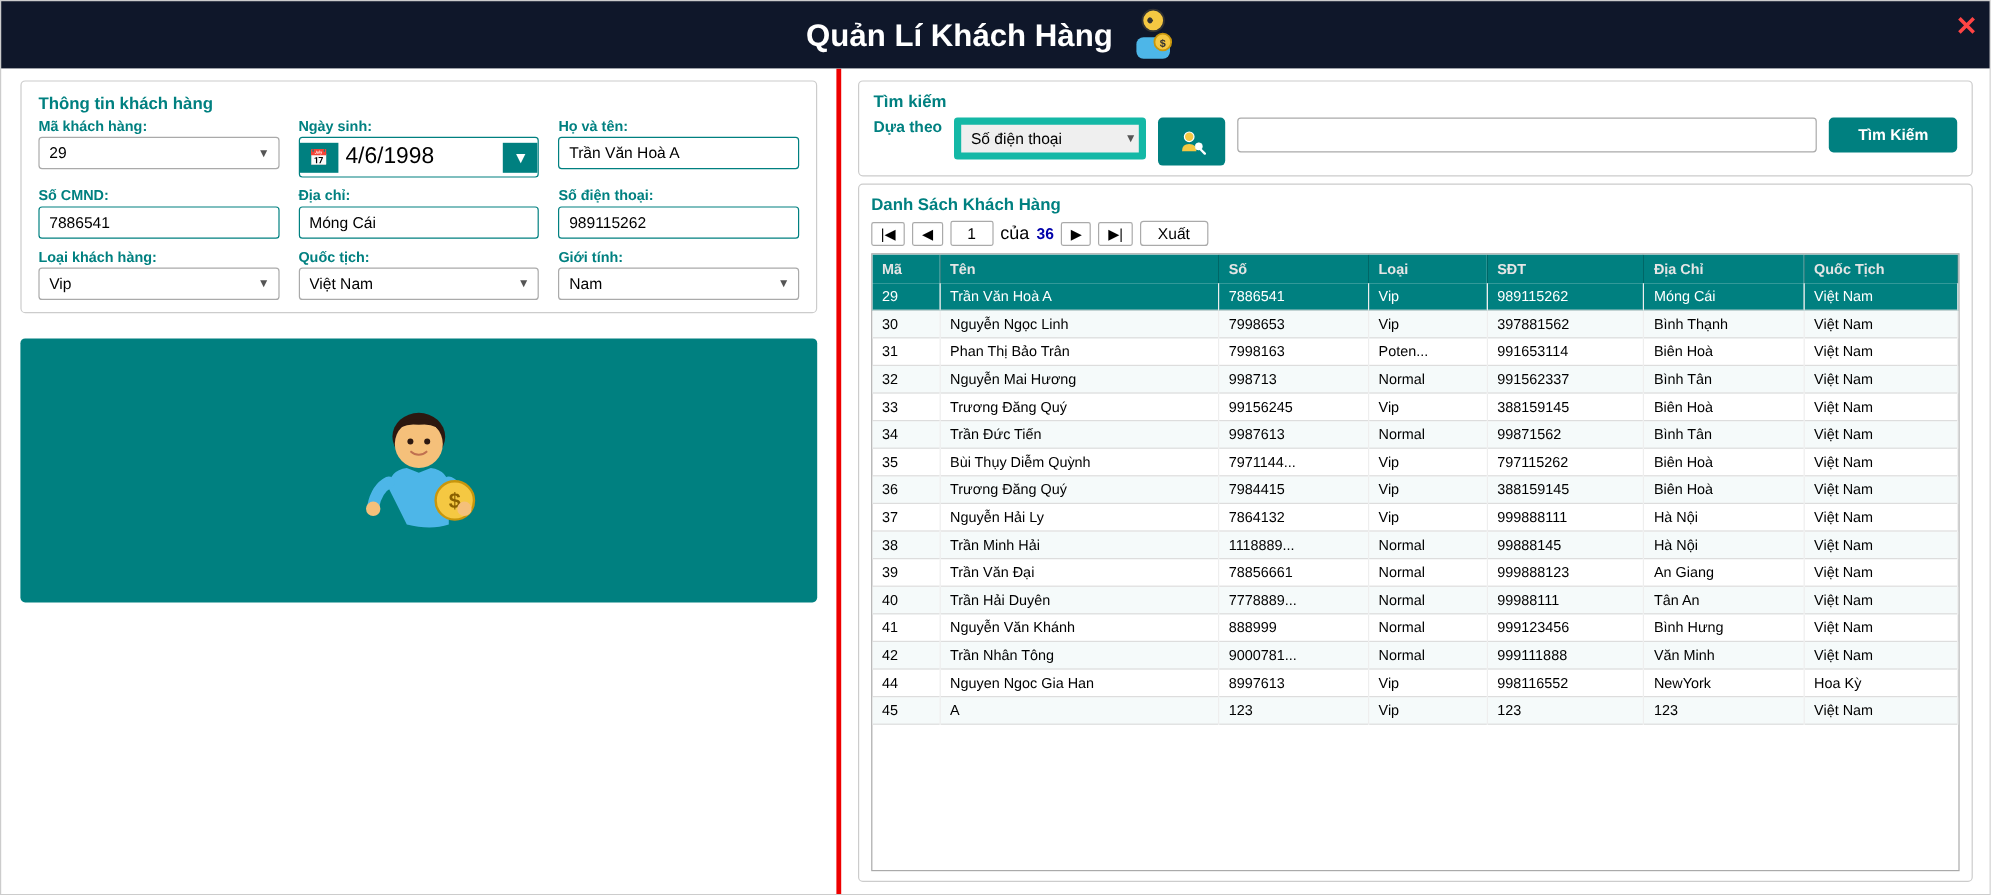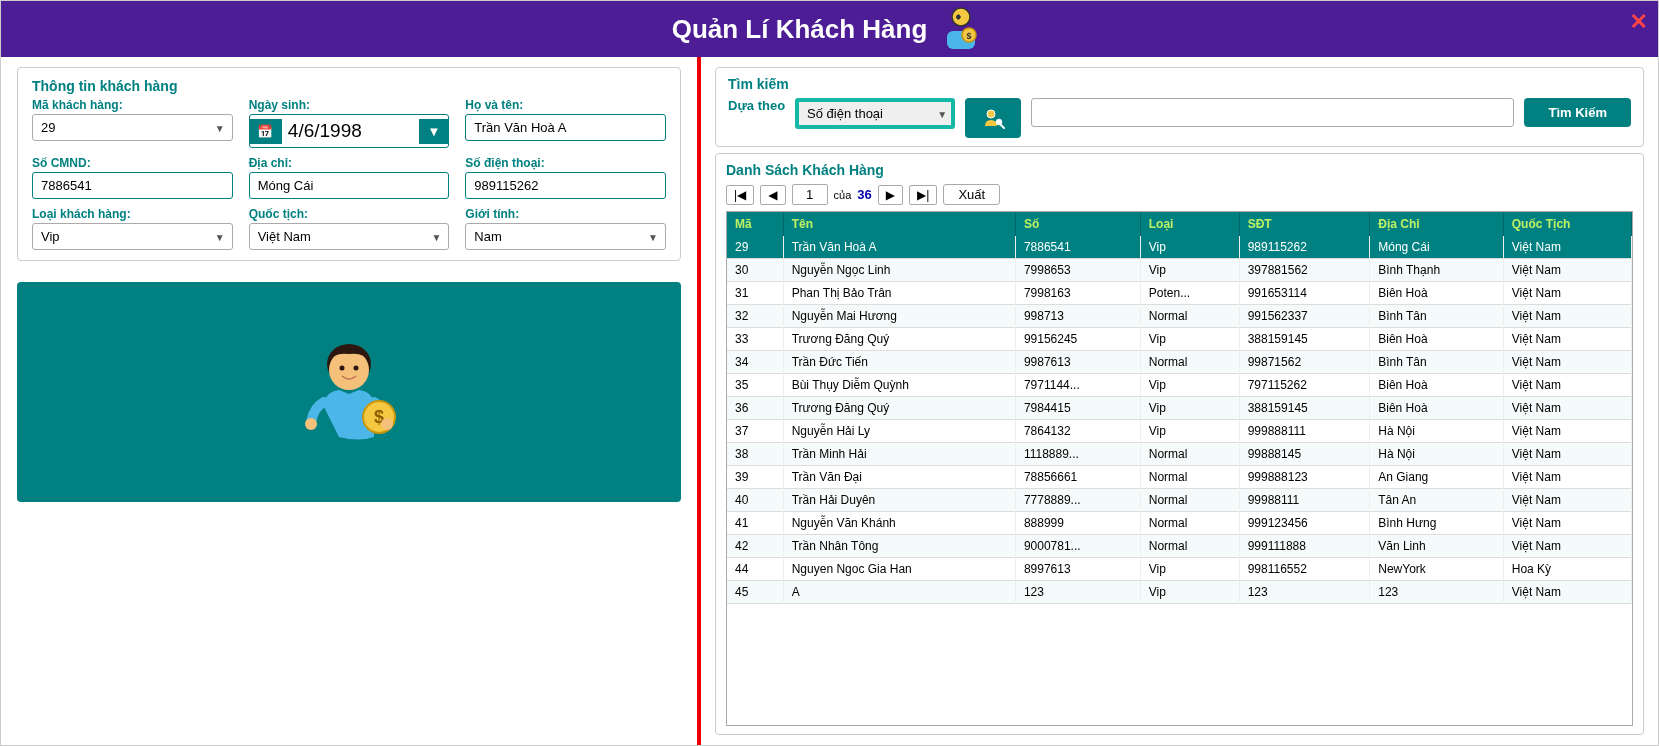--- a/index.html
+++ b/index.html
@@ -1,21 +1,21 @@
 <!DOCTYPE html>
 <html><head>
   <meta charset="utf-8">
   <style>
     * { box-sizing: border-box; margin: 0; padding: 0; }
     body { font-family: 'Segoe UI', Arial, sans-serif; background: #f0f0f0; font-size: 13px; overflow: hidden; }
     
     .app-window { width: 1659px; height: 746px; background: #fff; display: flex; flex-direction: column; border: 1px solid #ccc; position: relative; }
     
     
-    .header { background: #4c1d95; height: 56px; display: flex; align-items: center; justify-content: center; position: relative; }
+    .header { background: #0f172a; height: 56px; display: flex; align-items: center; justify-content: center; position: relative; }
     .header-title { color: #fff; font-size: 26px; font-weight: bold; display: flex; align-items: center; gap: 12px; }
     .header-icon { width: 48px; height: 48px; }
     .close-btn { position: absolute; right: 10px; top: 8px; color: #ff4444; font-size: 22px; cursor: pointer; font-weight: bold; background: none; border: none; }
     
     
     .main-content { display: flex; flex: 1; overflow: hidden; }
     
     
     .left-panel { width: 700px; min-width: 700px; border-right: 4px solid #e00; padding: 10px 16px; display: flex; flex-direction: column; gap: 21px; }
     
@@ -50,40 +50,40 @@
     .btn-add { background: #008080; color: #fff; border: none; border-radius: 20px; padding: 10px 32px; font-size: 14px; font-weight: 600; cursor: pointer; }
     .btn-close { background: #e00; color: #fff; border: none; border-radius: 20px; padding: 10px 32px; font-size: 14px; font-weight: 600; cursor: pointer; }
     
     
     .right-panel { flex: 1; padding: 10px 14px; display: flex; flex-direction: column; gap: 6px; }
     
     .search-section { border: 1px solid #ccc; border-radius: 4px; padding: 8px 12px; }
     .search-title { color: #008080; font-size: 14px; font-weight: bold; margin-bottom: 6px; }
     .search-row { display: flex; align-items: flex-start; gap: 10px; }
     .search-label { font-size: 13px; color: #008080; font-weight: 600; }
-    .search-select { border: 4px solid #14b8a6; border-radius: 3px; padding: 4px 8px; font-size: 13px; min-width: 160px; }
+    .search-select { border: 6px solid #14b8a6; border-radius: 3px; padding: 4px 8px; font-size: 13px; min-width: 160px; }
     .search-icon-btn { background: #008080; border: none; border-radius: 4px; padding: 4px 10px; cursor: pointer; color: #fff; font-size: 20px; width: 56px; height: 40px; display: flex; align-items: center; justify-content: center; }
     .search-text-input { flex: 1; border: 1px solid #aaa; border-radius: 3px; padding: 6px 8px; font-size: 13px; }
     .btn-search { background: #008080; color: #fff; border: none; border-radius: 4px; padding: 7px 24px; font-size: 13px; font-weight: 600; cursor: pointer; white-space: nowrap; }
     
     
     .table-section { border: 1px solid #ccc; border-radius: 4px; padding: 8px 10px; flex: 1; display: flex; flex-direction: column; overflow: hidden; }
     .table-title { color: #008080; font-size: 14px; font-weight: bold; margin-bottom: 6px; }
     
     .pagination { display: flex; align-items: center; gap: 6px; margin-bottom: 6px; }
     .page-btn { border: 1px solid #aaa; background: #fff; cursor: pointer; padding: 2px 7px; font-size: 12px; border-radius: 2px; }
     .page-input { border: 1px solid #aaa; border-radius: 2px; width: 36px; text-align: center; padding: 2px; font-size: 13px; }
-    .page-of { font-size: 11px; }
+    .page-of { font-size: 15px; }
     .page-total { color: #00a; font-size: 13px; font-weight: bold; }
     .btn-export { background: #fff; border: 1px solid #aaa; border-radius: 3px; padding: 2px 14px; font-size: 13px; cursor: pointer; }
     
     .table-wrapper { flex: 1; overflow-y: auto; border: 1px solid #aaa; }
     
     table { width: 100%; border-collapse: collapse; font-size: 12px; }
-    thead th { background: #008080; color: #bef264; padding: 5px 8px; text-align: left; font-weight: 600; position: sticky; top: 0; border-right: 1px solid #006666; }
+    thead th { background: #008080; color: #e5e5e5; padding: 5px 8px; text-align: left; font-weight: 600; position: sticky; top: 0; border-right: 1px solid #006666; }
     tbody tr { border-bottom: 1px solid #ddd; }
     tbody tr:nth-child(even) { background: #f5fafa; }
     tbody tr.selected { background: #008080 !important; color: #fff; }
     tbody td { padding: 4px 8px; border-right: 1px solid #eee; }
     
     .field-group { display: flex; flex-direction: column; }
     
     .select-wrapper { position: relative; }
     .select-wrapper select { appearance: none; width: 100%; }
     .select-wrapper::after { content: '▼'; position: absolute; right: 8px; top: 50%; transform: translateY(-50%); pointer-events: none; font-size: 10px; color: #555; }
@@ -382,21 +382,21 @@
                   <td>999123456</td>
                   <td>Bình Hưng</td>
                   <td>Việt Nam</td>
                 </tr>
                 <tr>
                   <td>42</td>
                   <td>Trần Nhân Tông</td>
                   <td>9000781...</td>
                   <td>Normal</td>
                   <td>999111888</td>
-                  <td>Văn Linh</td>
+                  <td>Văn Minh</td>
                   <td>Việt Nam</td>
                 </tr>
                 <tr>
                   <td>44</td>
                   <td>Nguyen Ngoc Gia Han</td>
                   <td>8997613</td>
                   <td>Vip</td>
                   <td>998116552</td>
                   <td>NewYork</td>
                   <td>Hoa Kỳ</td>

